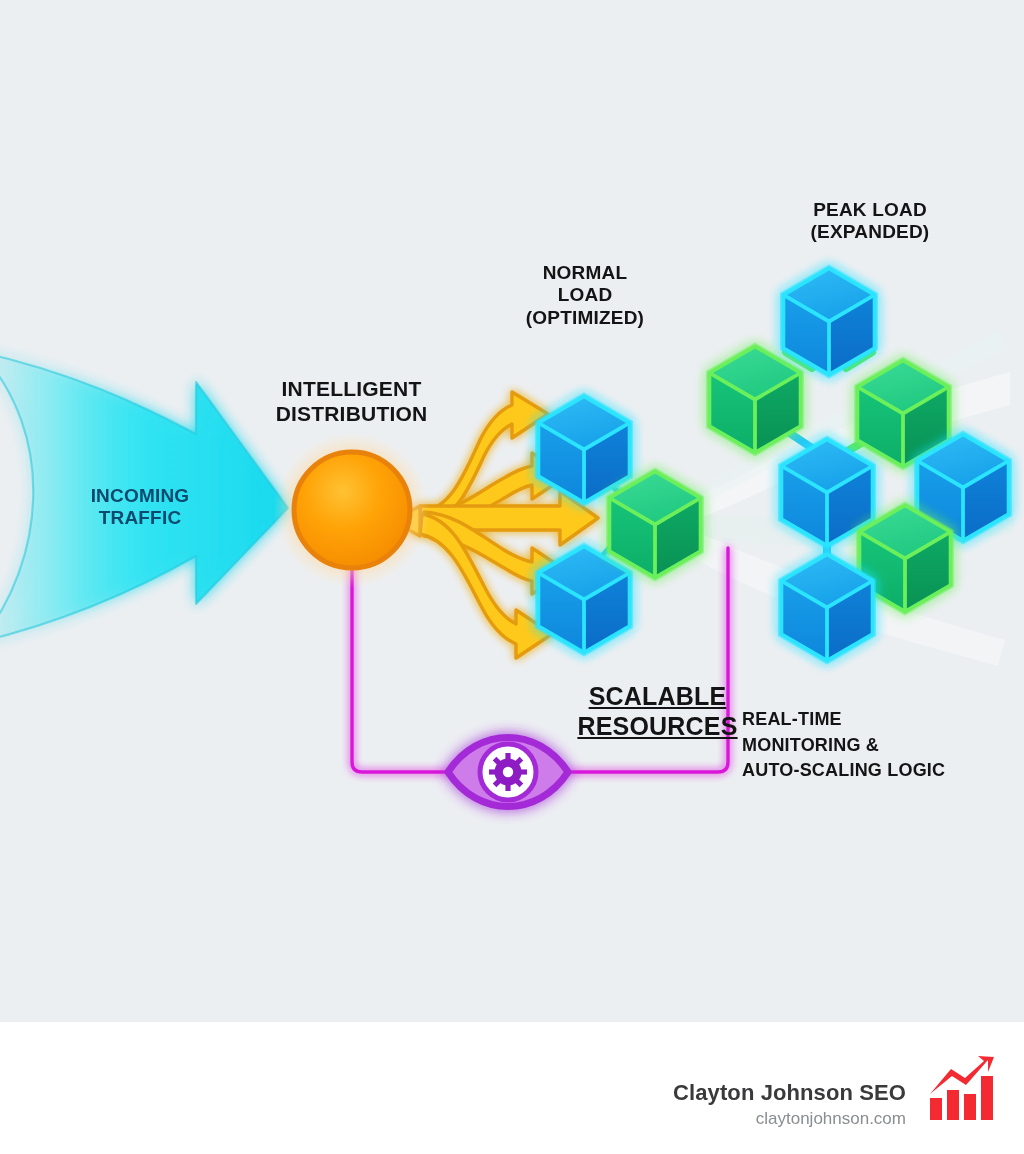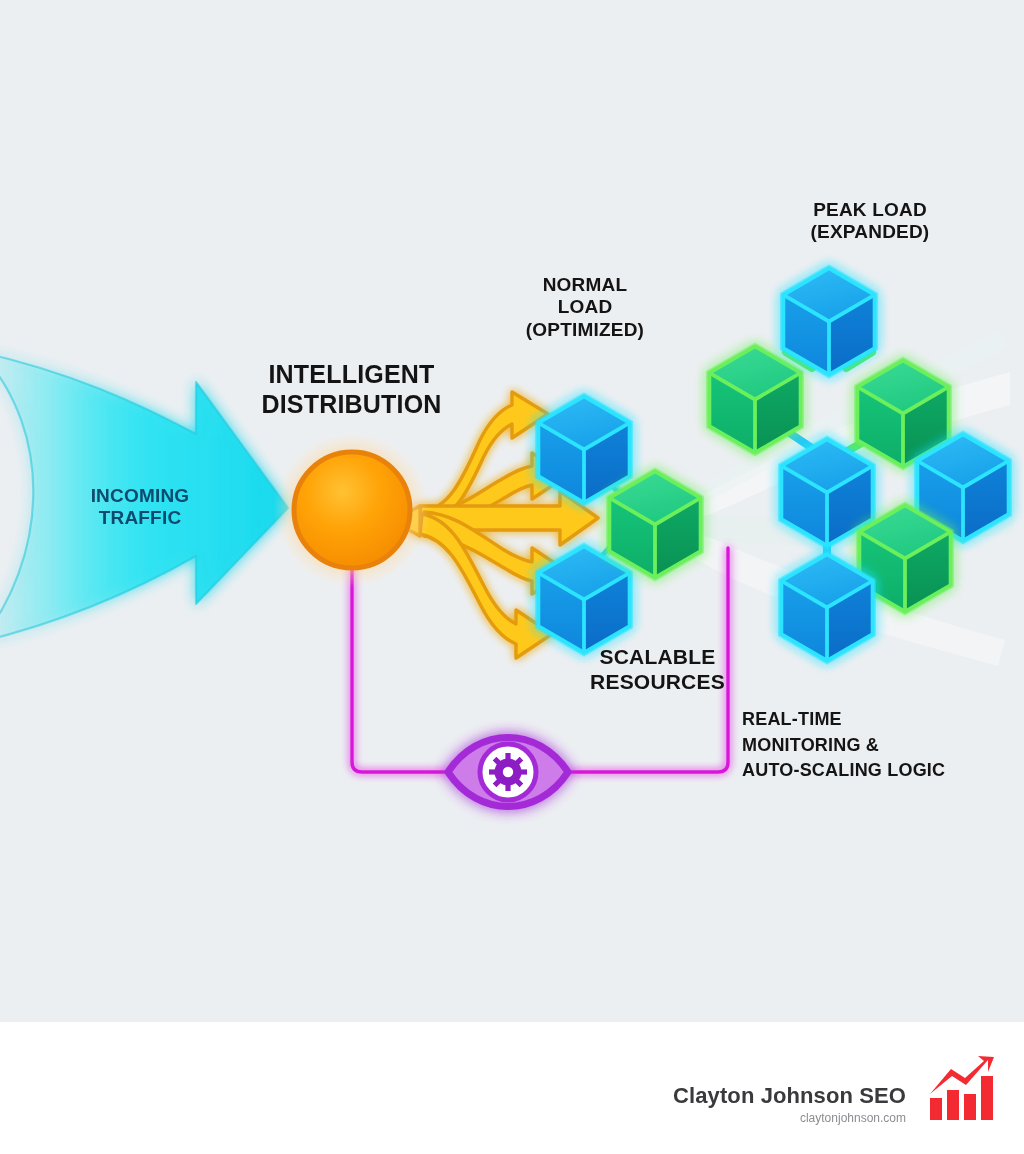--- a/index.html
+++ b/index.html
@@ -15,42 +15,42 @@
   .lbl{
     position:absolute;
     font-weight:700;
     color:#141414;
     text-align:center;
     line-height:1.18;
     letter-spacing:.2px;
     white-space:pre-line;
   }
   #label-incoming{left:60px;top:485px;width:160px;font-size:19px;color:#0c4a6e;}
-  #label-intelligent{left:249px;top:360px;width:205px;font-size:25px;}
-  #label-normal{left:490px;top:274px;width:190px;font-size:19px;}
+  #label-intelligent{left:249px;top:377px;width:205px;font-size:21px;}
+  #label-normal{left:490px;top:262px;width:190px;font-size:19px;}
   #label-peak{left:740px;top:199px;width:260px;font-size:19px;}
-  #label-scalable{left:555px;top:645px;width:205px;font-size:21px;}
+  #label-scalable{left:555px;top:682px;width:205px;font-size:25px;text-decoration:underline;}
   #label-monitoring{left:742px;top:707px;width:300px;font-size:18px;text-align:left;line-height:1.42;}
 
   
   #footer{
     position:absolute;left:0;top:1022px;width:1024px;height:132px;
     background:#FFFFFF;
   }
   #footer-inner{
     position:absolute;right:24px;top:0;height:132px;
     display:flex;align-items:center;gap:22px;
   }
   #brand-text{text-align:right;margin-top:33px;}
   #brand-name{
     font-size:22px;font-weight:700;color:#3A3A3C;letter-spacing:.1px;
     line-height:1.25;
   }
   #brand-url{
-    font-size:12px;color:#8A8D91;line-height:1.3;margin-top:1px;
+    font-size:17px;color:#8A8D91;line-height:1.3;margin-top:1px;
   }
   #brand-logo{width:72px;height:68px;display:block;}
 </style>
 </head>
 <body>
 
 <div id="stage">
 
   <svg class="diagram-svg" viewBox="0 0 1024 1022">
     <defs>

